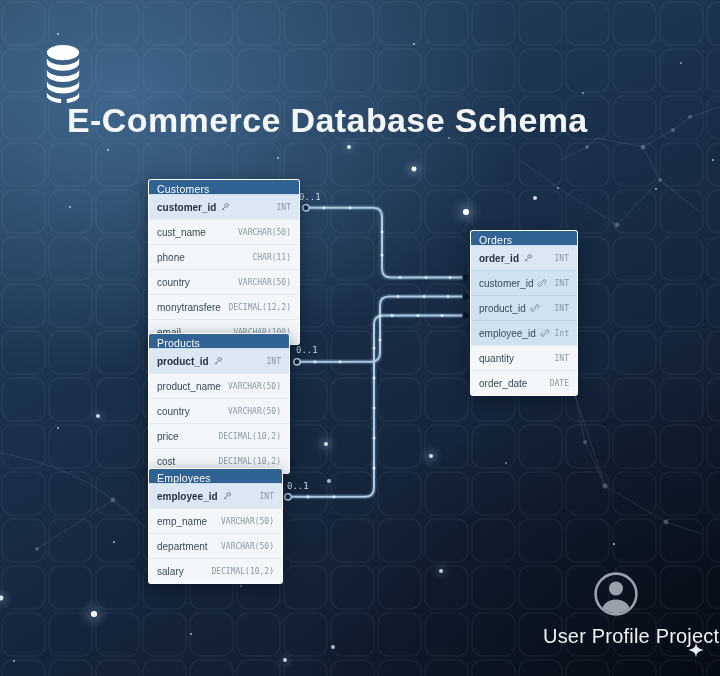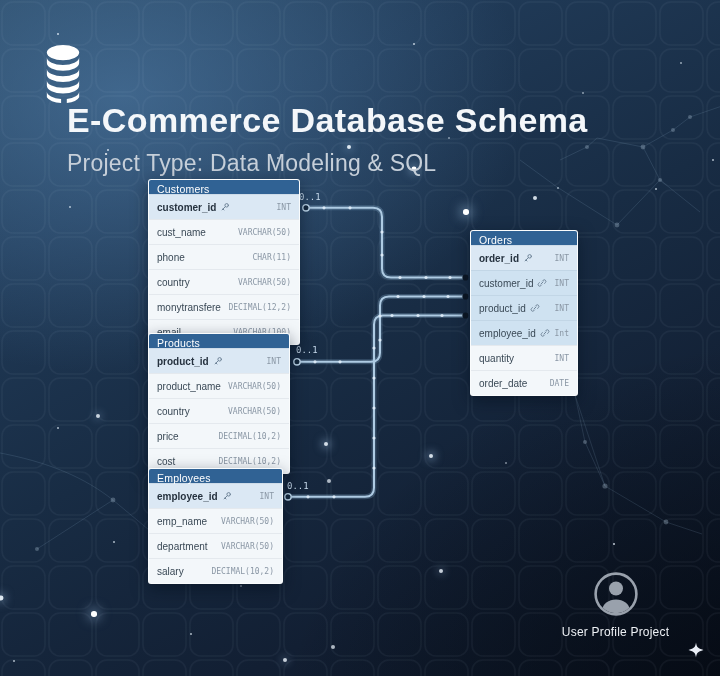--- a/index.html
+++ b/index.html
@@ -56,21 +56,21 @@
   .trow.pk{background:#dbe8f4;}
   .trow.fk{background:#cfe2f1;}
   .fname{font-size:10px;color:#3a4956;white-space:nowrap;}
   .pk .fname{font-weight:bold;color:#26323f;}
   .icon{display:inline-flex;margin-left:4px;color:#71869a;}
   .icon svg{width:10px;height:10px;}
   .ftype{margin-left:auto;font-family:"DejaVu Sans Mono", monospace;font-size:8px;color:#8a97a5;white-space:nowrap;}
   
   .profile{position:absolute;left:543px;top:571px;width:145px;text-align:center;}
   .avatar{width:46px;height:46px;margin:0 auto;display:block;}
-  .profile-label{margin-top:8px;font-size:12px;color:#eef1f5;letter-spacing:.2px;white-space:nowrap;}
+  .profile-label{margin-top:8px;font-size:20px;color:#eef1f5;letter-spacing:.2px;white-space:nowrap;}
   .sparkle{position:absolute;left:688px;top:642px;width:16px;height:16px;}
   svg text{font-family:"DejaVu Sans Mono", monospace;}
 </style>
 </head>
 <body>
 
 <div class="stage">
 
   <svg class="layer" width="720" height="676" viewBox="0 0 720 676">
     <defs>
@@ -114,21 +114,20 @@
         <ellipse cx="20" cy="9" rx="17" ry="8"></ellipse>
         <path d="M3 14 A17 8 0 0 0 37 14 L37 20 A17 8 0 0 1 3 20 Z"></path>
         <path d="M3 26 A17 8 0 0 0 37 26 L37 32 A17 8 0 0 1 3 32 Z"></path>
         <path d="M3 38 A17 8 0 0 0 37 38 L37 44 A17 8 0 0 1 3 44 Z"></path>
         <path d="M3 50 A17 8 0 0 0 18 57.8 L18 62 A17 8 0 0 1 3 56 Z"></path>
         <path d="M37 50 A17 8 0 0 1 24 57.9 L24 62 A17 8 0 0 0 37 56 Z"></path>
       </g>
     </svg>
     <div class="head-text">
       <div class="title">E-Commerce Database Schema</div>
-      <div class="subtitle">Project Type: Data Modeling &amp; SQL</div>
     </div>
   </div>
 
   <svg class="layer" width="720" height="676" viewBox="0 0 720 676">
     <g fill="none" stroke-linecap="round">
       <g stroke="rgba(150,190,225,.25)" stroke-width="5">
         <path d="M306 207.8 H373 Q382 207.8 382 216.8 V268.5 Q382 277.5 391 277.5 H466"></path>
         <path d="M297 361.8 H371 Q380 361.8 380 352.8 V305.5 Q380 296.5 389 296.5 H466"></path>
         <path d="M288 496.8 H365 Q374 496.8 374 487.8 V324.5 Q374 315.5 383 315.5 H466"></path>
       </g>

